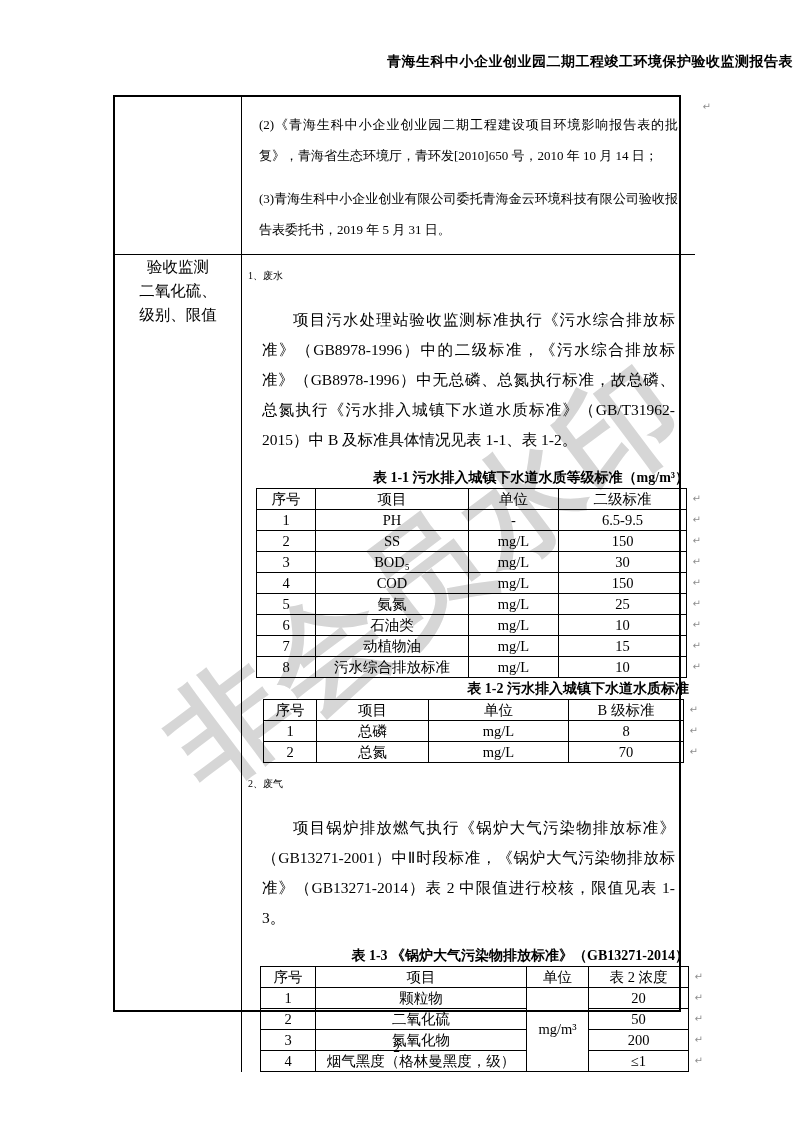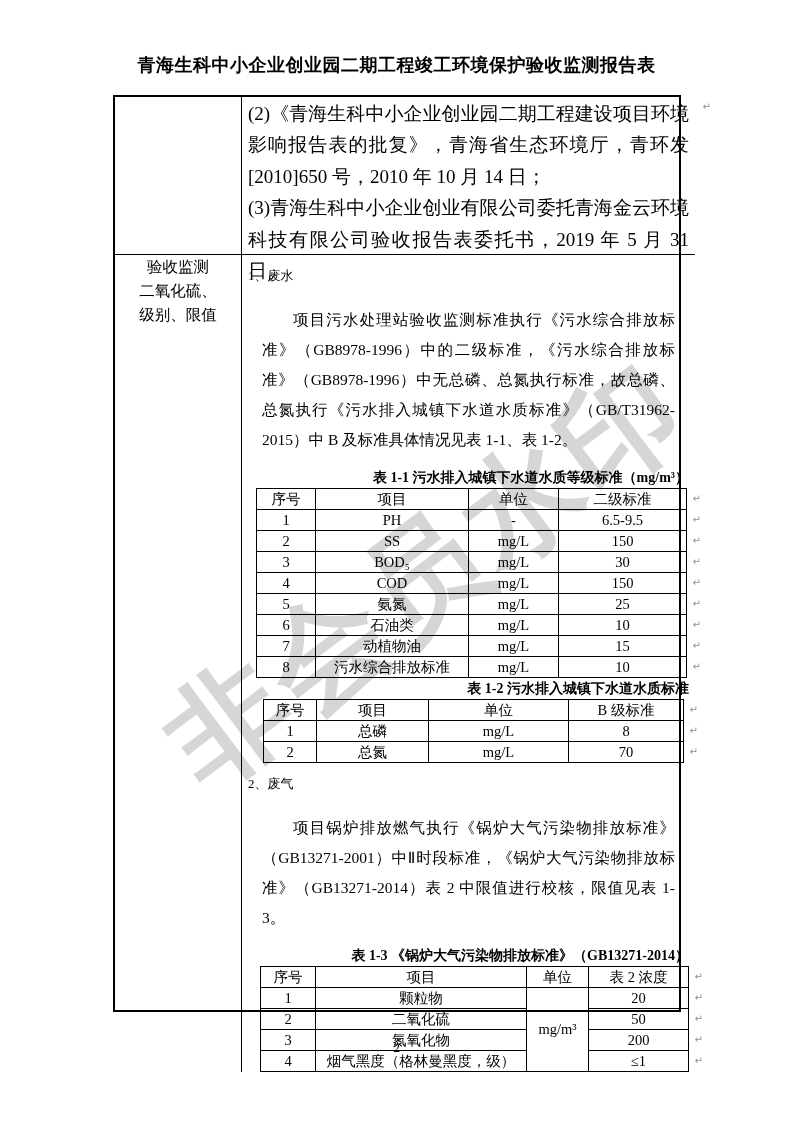--- a/index.html
+++ b/index.html
@@ -1,48 +1,48 @@
 <!DOCTYPE html>
 <html><head>
 <meta charset="utf-8">
 <style>
   html,body{margin:0;padding:0;}
   body{
     width:793px;height:1122px;position:relative;background:#ffffff;
     font-family:"Liberation Serif", serif;color:#000;overflow:hidden;
   }
   .doc-title{
-    position:absolute;top:53px;left:0;right:0;text-align:center;
-    font-size:18px;font-weight:bold;letter-spacing:0.5px;z-index:2;
+    position:absolute;top:53px;left:0;right:0;text-align:right;
+    font-size:14px;font-weight:bold;letter-spacing:0.5px;z-index:2;
   }
   .watermark{
     position:absolute;left:75px;top:515px;width:700px;height:120px;
     text-align:center;font-size:118px;line-height:120px;font-weight:bold;
     color:#d6d6d6;letter-spacing:4px;white-space:nowrap;
     transform:rotate(-37deg);z-index:0;
     font-family:"Liberation Sans", sans-serif;
   }
   .outer{
     position:absolute;left:113px;top:95px;width:568px;height:917px;
     border:2px solid #000;box-sizing:border-box;z-index:1;
     display:grid;grid-template-columns:127px 1fr;grid-template-rows:158px 1fr;
   }
   .cell{box-sizing:border-box;}
   .label-cell{border-right:1px solid #000;}
   .r1{border-bottom:1px solid #000;}
   .content-cell{padding:0 6px;position:relative;}
   .r1-content p{
-    margin:0;font-size:19px;line-height:31.4px;text-align:justify;font-family:Liberation Serif, serif;
+    margin:11px;font-size:13px;line-height:31.4px;text-align:justify;font-family:Liberation Serif, serif;
   }
   .r1-content{padding-top:1px;}
   .label2{
     display:flex;align-items:flex-start;justify-content:center;text-align:center;
     font-size:15.5px;line-height:24px;
   }
-  .sec-heading{font-size:13px;line-height:30px;margin:6px 0 0 0;font-weight:normal;}
+  .sec-heading{font-size:10px;line-height:30px;margin:6px 0 0 0;font-weight:normal;}
   .sec-para{
     margin:14px;font-size:15.5px;line-height:30px;text-align:justify;text-indent:2em;
   }
   .tbl-caption{
     text-align:right;font-weight:bold;font-size:14px;line-height:18px;margin:2px 0 1px 0;
   }
   .cap2{}
   .cap3{margin-top:12px;}
   table{border-collapse:collapse;table-layout:fixed;border:1.5px solid #000;}
   th,td{

